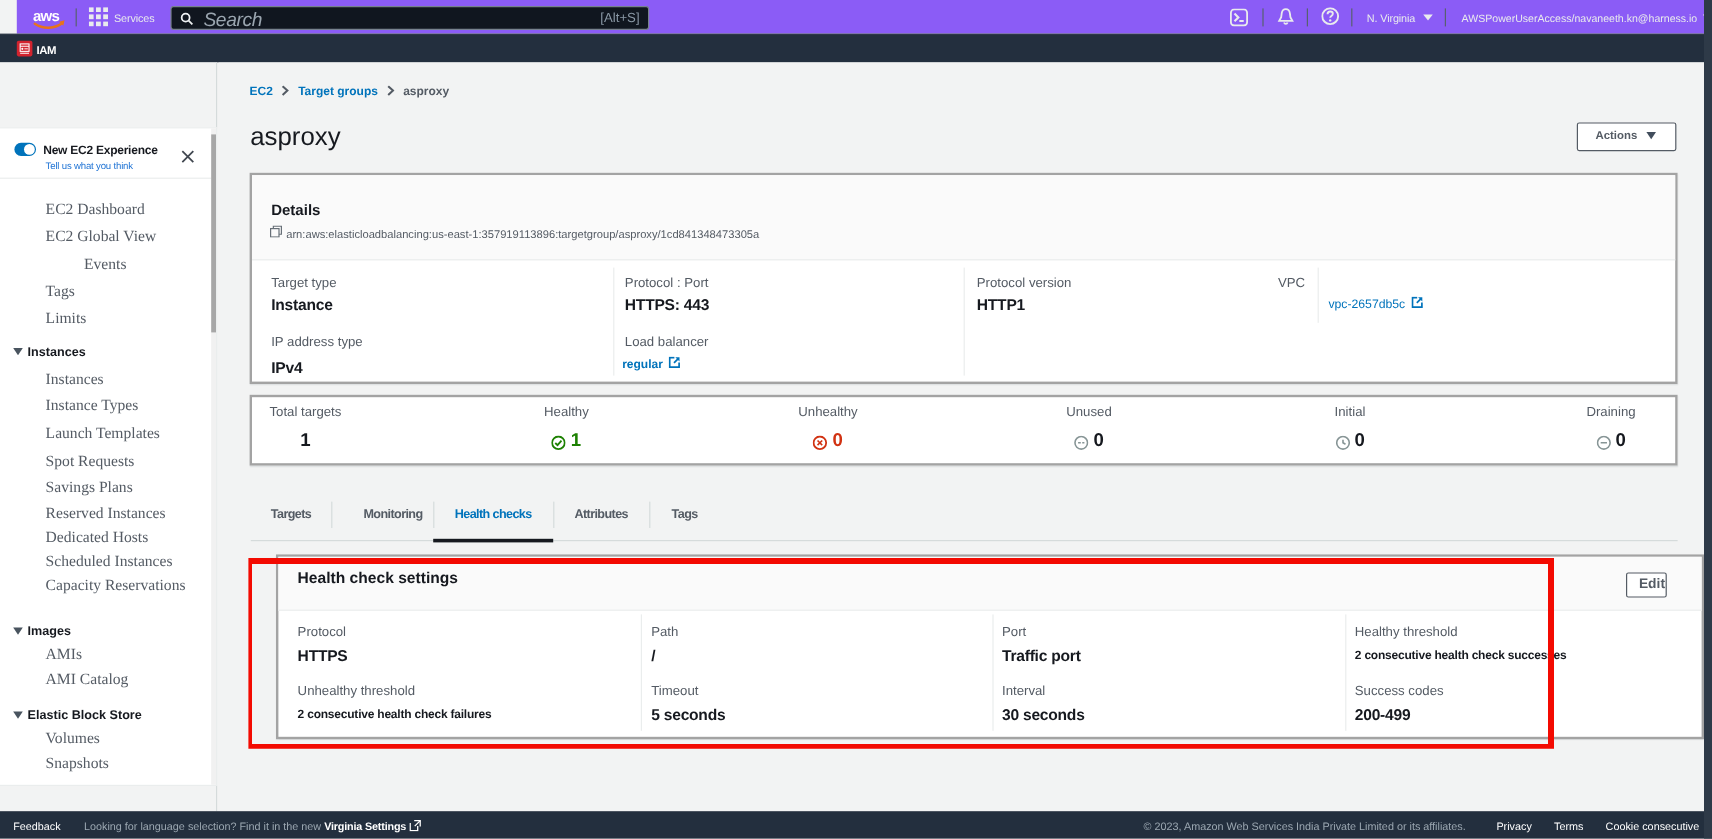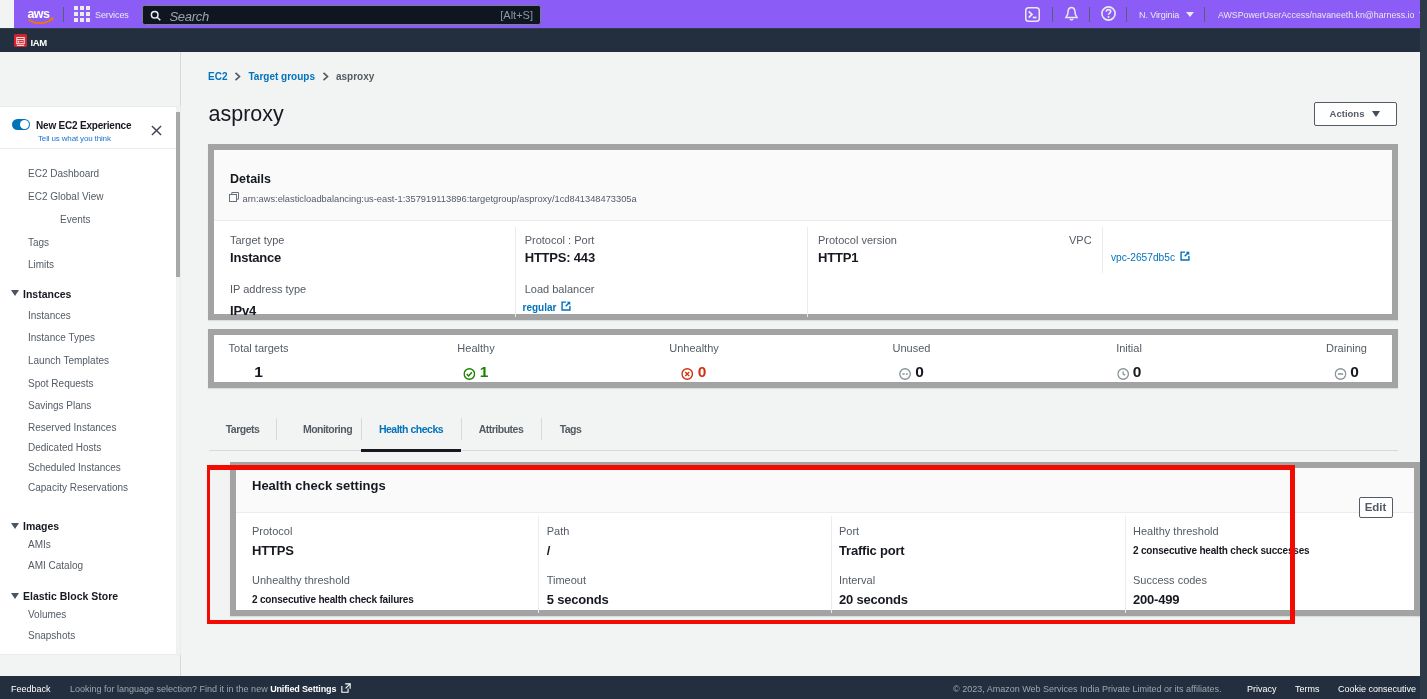--- a/index.html
+++ b/index.html
@@ -8,52 +8,52 @@
 
 
 #topbar { position:absolute; left:14px; top:0; width:1427px; height:28px; background:#8b5cf6; }
 #favbar { position:absolute; left:0; top:28px; width:1427px; height:24px; background:#232f3e; border-top:1px solid rgba(255,255,255,0.07); filter:brightness(1); }
 .awslogo { position:absolute; left:13px; top:3px; width:28px; height:24px; }
 .tdiv { position:absolute; top:7px; width:1px; height:15px; background:#57606f; }
 .hicon { position:absolute; top:6px; }
 .htxt { color:#e9ebed; font-size:9px; position:absolute; top:10px; letter-spacing:-0.1px; }
 
 #searchbox { position:absolute; left:128px; top:5px; width:399px; height:20px; background:#10161f; border:1px solid #77828e; border-radius:2.5px; }
-#searchbox .ph { position:absolute; left:26.5px; top:3.2px; font-style:italic; color:#9aa5af; font-size:13px; letter-spacing:-0.3px; }
+#searchbox .ph { position:absolute; left:26.5px; top:3.2px; font-style:italic; color:#9aa5af; font-size:16px; letter-spacing:-0.3px; }
 #searchbox .alt { position:absolute; right:7px; top:3px; color:#8a98a5; font-size:11px; }
 
 
 #rightstrip { position:absolute; right:0; top:0; width:7px; height:699px; background:#2e3a48; z-index:60; }
 
 
 #sidezone { position:absolute; left:0; top:52px; width:181px; height:624px; background:#f2f3f3; border-right:1px solid #d5dbdb; }
 #sidepanel { position:absolute; left:0; top:106px; width:181px; height:549px; background:#fff; border:1px solid #eaeded; border-left:none; }
 #sidetrack { position:absolute; left:176px; top:107px; width:4px; height:547px; background:#f1f1f1; }
 #sidethumb { position:absolute; left:176px; top:112px; width:4px; height:165px; background:#a7a7a7; }
-.nav { position:absolute; left:28px; font-size:10px; color:#545b64; white-space:nowrap; line-height:14px; }
+.nav { position:absolute; left:38px; font-size:13px; color:#545b64; white-space:nowrap; line-height:14px;font-family:Liberation Serif, serif; }
 .navhdr { position:absolute; left:23px; font-size:10.5px; color:#16191f; font-weight:700; white-space:nowrap; line-height:14px; }
 .navtri { position:absolute; left:10.5px; width:0; height:0; border-left:4.3px solid transparent; border-right:4.3px solid transparent; border-top:6.5px solid #49545f; }
 
 
 #toggle { position:absolute; left:11.5px; top:12px; width:18px; height:11px; background:#0073bb; border-radius:6px; }
 #toggle .knob { position:absolute; right:1px; top:1px; width:9px; height:9px; background:#fff; border-radius:50%; }
 #ntxt { position:absolute; left:36px; top:13px; font-size:10px; letter-spacing:-0.2px; font-weight:700; color:#16191f; }
 #ttxt { position:absolute; left:38px; top:26.5px; font-size:8px; letter-spacing:-0.15px; color:#2074d5; }
 #xclose { position:absolute; left:151px; top:18px; width:11px; height:11px; }
 
 
 #content { position:absolute; left:182px; top:52px; width:1238px; height:624px; background:#f2f3f3; }
 .crumb { position:absolute; left:26px; top:18.5px; font-size:10px; color:#687078; height:14px; }
 .crumb a { color:#0073bb; text-decoration:none; font-weight:700; }
 .crumb b { color:#545b64; font-weight:700; }
 .crumb svg { margin:0 7px; vertical-align:-1px; }
 #h1 { position:absolute; left:26.5px; top:50.5px; font-size:21.5px; line-height:22px; font-weight:400; color:#16191f; }
 .btn { position:absolute; background:#fff; border:1.5px solid #545b64; border-radius:2px; color:#545b64; font-weight:700; text-align:center; }
 
-.card { position:absolute; left:26px; width:1190px; background:#fff; border:6px solid #a3a3a3; box-shadow:0 1px 1px 0 rgba(0,28,36,.10); }
+.card { position:absolute; left:26px; width:1190px; background:#fff; border:2px solid #a3a3a3; box-shadow:0 1px 1px 0 rgba(0,28,36,.10); }
 .cardhdr { background:#fafafa; border-bottom:1px solid #eaeded; }
 .label { font-size:11px; color:#545b64; line-height:11px; white-space:nowrap; }
 .value { font-size:13px; color:#16191f; font-weight:700; line-height:11px; letter-spacing:-0.2px; white-space:nowrap; }
 .lng { letter-spacing:-0.18px; font-size:10px; }
 a.ext { color:#0073bb; text-decoration:none; font-weight:700; font-size:10px; }
 .extic { vertical-align:-0.5px; margin-left:5px; }
 
 
 .tab { position:absolute; transform:translateX(-50%); font-size:10.5px; font-weight:700; color:#545b64; letter-spacing:-0.5px; white-space:nowrap; }
 .tab.active { color:#0073bb; }
@@ -284,52 +284,52 @@
   <div class="tabdiv" style="left:94px;"></div>
   <div class="tabdiv" style="left:179px;"></div>
   <div class="tabdiv" style="left:279px;"></div>
   <div class="tabdiv" style="left:359px;"></div>
   <div id="tabline"></div>
   <div id="tabactive"></div>
 
   <div class="card" style="top:410px;height:153.5px;margin-left:22px;">
     <div class="cardhdr" style="height:45px;position:relative;">
       <div style="position:absolute;left:16px;top:11.1px;font-size:13px;font-weight:700;color:#16191f;line-height:13px;">Health check settings</div>
-      <div class="btn" style="left:1122.5px;top:29px;width:34px;height:21px;line-height:19px;font-size:11.5px;">Edit</div>
+      <div class="btn" style="left:1122.5px;top:13px;width:34px;height:21px;line-height:19px;font-size:11.5px;text-align:right;">Edit</div>
     </div>
     <div style="position:relative;height:105px;">
       <div style="position:absolute;left:16px;top:12.5px;" class="label">Protocol</div>
       <div style="position:absolute;left:16px;top:31.8px;" class="value">HTTPS</div>
       <div style="position:absolute;left:16px;top:61.5px;" class="label">Unhealthy threshold</div>
       <div style="position:absolute;left:16px;top:80.5px;" class="value lng">2 consecutive health check failures</div>
       <div style="position:absolute;left:302px;top:3px;width:1px;height:97px;background:#eaeded;"></div>
       <div style="position:absolute;left:310.7px;top:12.5px;" class="label">Path</div>
       <div style="position:absolute;left:310.7px;top:31.8px;" class="value">/</div>
       <div style="position:absolute;left:310.7px;top:61.5px;" class="label">Timeout</div>
       <div style="position:absolute;left:310.7px;top:80.5px;" class="value">5 seconds</div>
       <div style="position:absolute;left:594.6px;top:3px;width:1px;height:97px;background:#eaeded;"></div>
       <div style="position:absolute;left:603px;top:12.5px;" class="label">Port</div>
       <div style="position:absolute;left:603px;top:31.8px;" class="value">Traffic port</div>
       <div style="position:absolute;left:603px;top:61.5px;" class="label">Interval</div>
-      <div style="position:absolute;left:603px;top:80.5px;" class="value">20 seconds</div>
+      <div style="position:absolute;left:603px;top:80.5px;" class="value">30 seconds</div>
       <div style="position:absolute;left:888.6px;top:3px;width:1px;height:97px;background:#eaeded;"></div>
       <div style="position:absolute;left:897px;top:12.5px;" class="label">Healthy threshold</div>
       <div style="position:absolute;left:897px;top:31.8px;" class="value lng">2 consecutive health check successes</div>
       <div style="position:absolute;left:897px;top:61.5px;" class="label">Success codes</div>
       <div style="position:absolute;left:897px;top:80.5px;" class="value">200-499</div>
     </div>
   </div>
 </div>
 
 <div id="redbox"></div>
 <div id="rightstrip"></div>
 
 <div id="footer">
   <div style="position:absolute;left:11px;color:#fff;">Feedback</div>
-  <div style="position:absolute;left:70px;color:#9ba7b1;">Looking for language selection? Find it in the new <span style="color:#fff;font-weight:700;letter-spacing:-0.15px;">Unified Settings</span></div>
+  <div style="position:absolute;left:70px;color:#9ba7b1;">Looking for language selection? Find it in the new <span style="color:#fff;font-weight:700;letter-spacing:-0.15px;">Virginia Settings</span></div>
   <svg style="position:absolute;left:341px;top:7px;" width="10" height="10" viewBox="0 0 12 12">
     <path d="M1 3.5 L1 11 L8.5 11 L8.5 6.5" fill="none" stroke="#fff" stroke-width="1.3"></path>
     <path d="M5 1 L11 1 L11 7" fill="none" stroke="#fff" stroke-width="1.3"></path>
     <line x1="11" y1="1" x2="5.5" y2="6.5" stroke="#fff" stroke-width="1.3"></line>
   </svg>
   <div style="position:absolute;left:953px;color:#9ba7b1;">© 2023, Amazon Web Services India Private Limited or its affiliates.</div>
   <div style="position:absolute;left:1247px;color:#fff;">Privacy</div>
   <div style="position:absolute;left:1295px;color:#fff;">Terms</div>
   <div style="position:absolute;left:1338px;color:#fff;">Cookie consecutive</div>
 </div>

